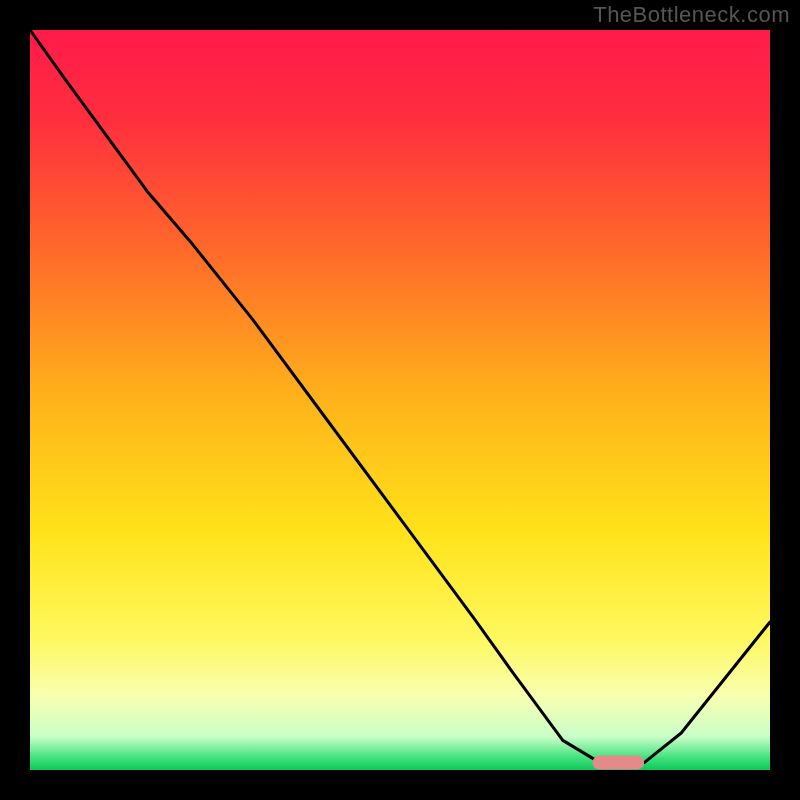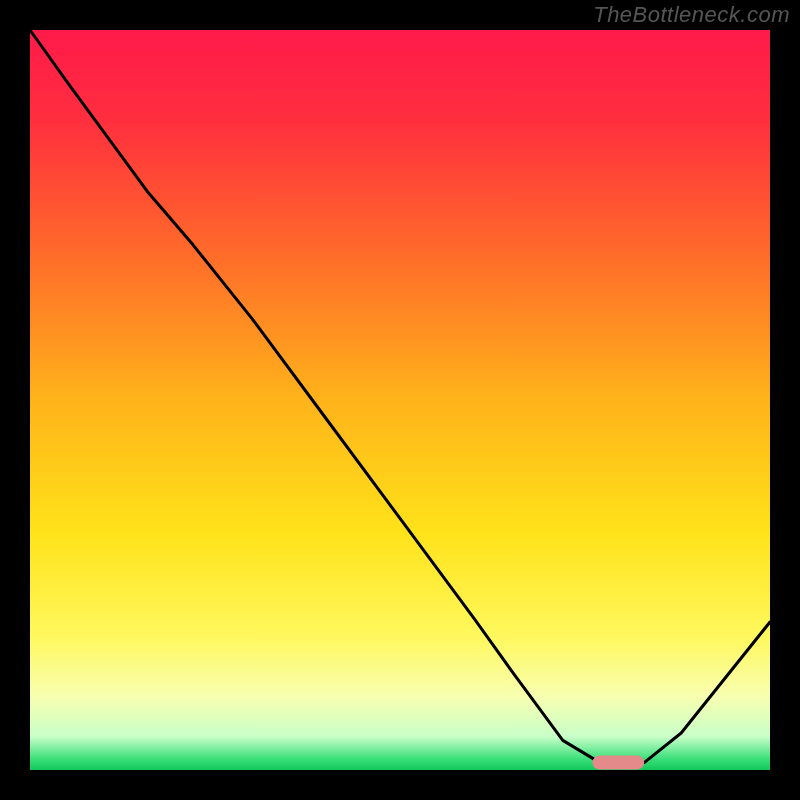--- a/index.html
+++ b/index.html
@@ -19,21 +19,20 @@
   .watermark {
     position: absolute;
     top: 2px;
     right: 10px;
     color: #555;
     font-size: 22px;
     font-weight: 500;
     letter-spacing: 0.5px;
     z-index: 10;
     user-select: none;
-    font-style: italic;
   }
   .plot-area {
     position: absolute;
     top: 30px;
     left: 30px;
     width: 740px;
     height: 740px;
     overflow: hidden;
   }
   .plot-area svg {

